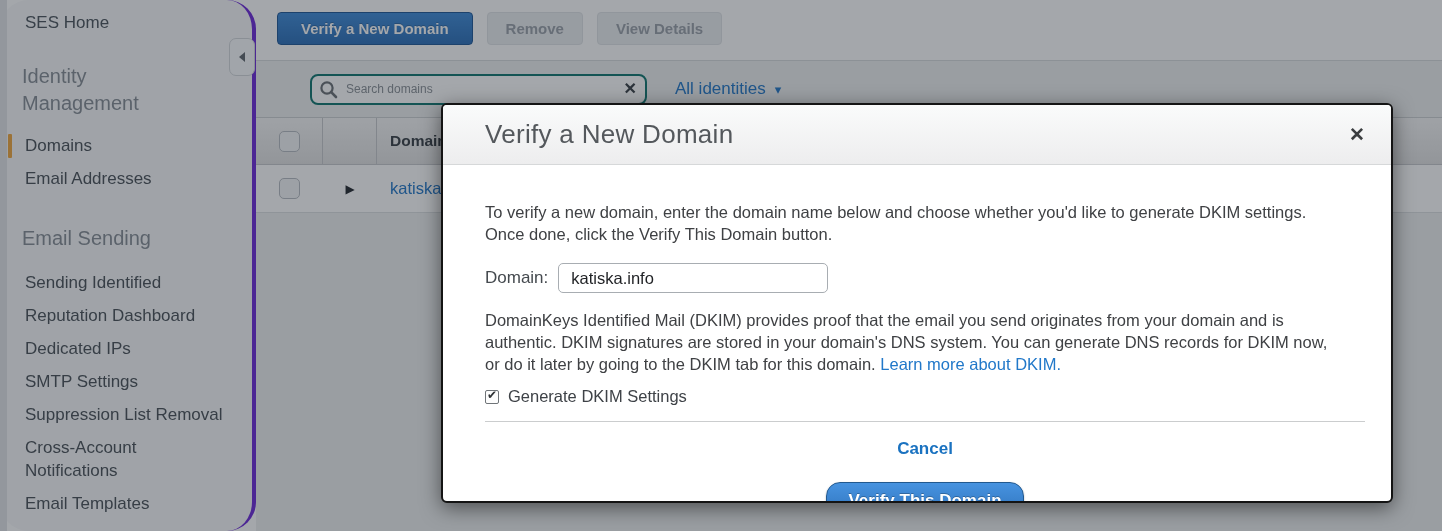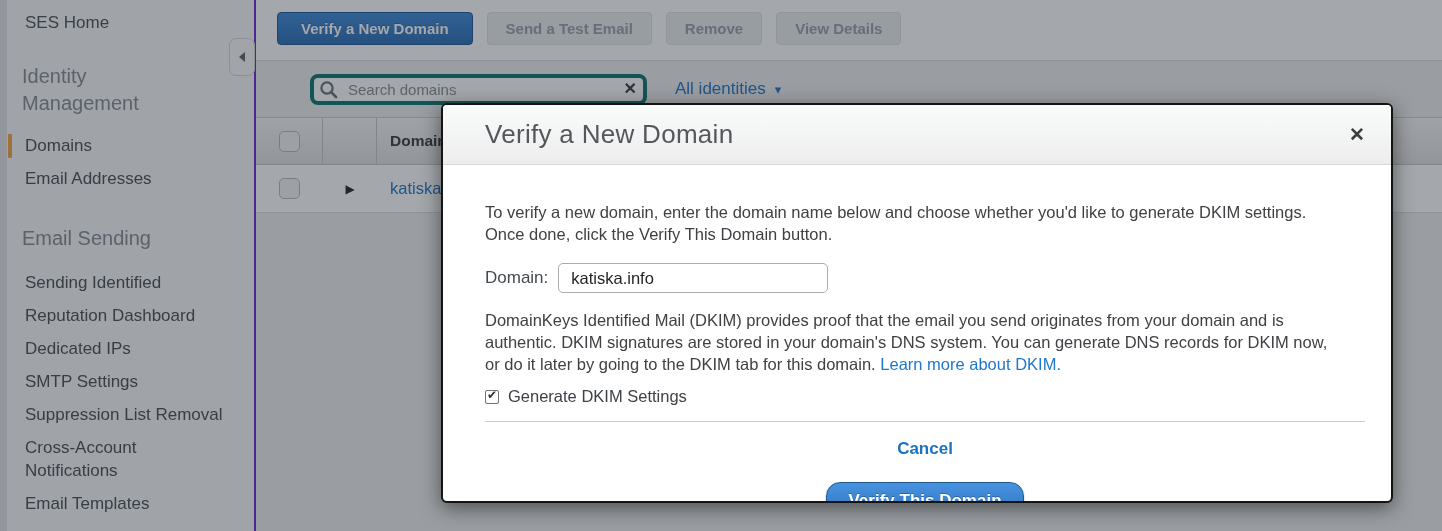--- a/index.html
+++ b/index.html
@@ -10,21 +10,21 @@
   }
   *{box-sizing:border-box;margin:0;padding:0;}
   html,body{width:1442px;height:531px;overflow:hidden;}
   body{font-family:"Liberation Sans",sans-serif;background:#fff;position:relative;}
 
   .app{position:absolute;inset:0;}
 
   
   .leftstrip{position:absolute;left:0;top:0;bottom:0;width:7px;background:#e3e5e8;z-index:2;}
   .sidebar{position:absolute;left:0;top:0;bottom:0;width:256px;background:#f8f9fa;
-           border-right:2px solid #6d28d9;z-index:1;}
+           border-right:4px solid #6d28d9;z-index:1;border-radius:29px;}
   .ses-home{padding:13px 0 0 25px;font-size:17px;color:#4c545c;cursor:pointer;}
   .side-section-title{margin:30px 0 0 22px;width:172px;font-size:20px;line-height:27px;color:#868d95;}
   .side-list{list-style:none;margin-top:12px;}
   .side-list.second{margin-top:14px;}
   .side-item{position:relative;padding-left:25px;width:231px;font-size:17px;line-height:33px;color:#4a5158;cursor:pointer;}
   .side-item.wrap{line-height:23px;padding-top:5px;padding-bottom:5px;}
   .side-item.active::before{content:"";position:absolute;left:8px;top:5px;width:4px;height:24px;
            background:var(--accent-orange);border-radius:1px;}
   .collapse-tab{position:absolute;left:229px;top:38px;width:26px;height:38px;background:#fbfcfd;
            border:1px solid #d4d8db;border-radius:7px;display:flex;align-items:center;justify-content:center;cursor:pointer;z-index:3;}
@@ -36,22 +36,22 @@
   .toolbar{height:61px;background:#ffffff;border-bottom:1px solid #d8dadc;
            display:flex;align-items:flex-start;padding:12px 0 0 21px;gap:14px;}
   .btn{height:33px;border-radius:4px;font-size:15px;font-weight:bold;display:inline-flex;
            align-items:center;justify-content:center;cursor:pointer;border:1px solid transparent;}
   .btn.primary{padding:0 23px;color:#fff;background:linear-gradient(#3f8bd8,#2c6fb8);
            border-color:#1f5796;text-shadow:0 -1px 0 rgba(0,0,0,.2);}
   .btn.disabled{padding:0 18px;color:#9aa1a9;background:#eceef0;border-color:#e0e3e6;cursor:default;}
 
   .filterbar{height:56px;display:flex;align-items:center;padding-left:54px;}
   .searchbox{position:relative;width:337px;height:31px;}
-  .searchbox input{width:100%;height:100%;border:4px solid #0f766e;border-radius:8px;background:#fff;
-           padding:0 30px 0 34px;font-size:15px;color:#333;font-family:"Liberation Sans",sans-serif;}
+  .searchbox input{width:100%;height:100%;border:2px solid #0f766e;border-radius:8px;background:#fff;
+           padding:0 30px 0 34px;font-size:12px;color:#333;font-family:"Liberation Sans",sans-serif;}
   .searchbox input::placeholder{color:#8a9096;opacity:1;}
   .search-icon{position:absolute;left:9px;top:6px;}
   .clear-icon{position:absolute;right:10px;top:5px;font-size:16px;font-weight:bold;color:#3a4046;cursor:pointer;}
   .identities{margin-left:28px;display:flex;align-items:center;gap:9px;cursor:pointer;}
   .identities .label{font-size:17px;color:var(--link-blue);}
   .identities .caret{font-size:13px;color:var(--link-blue);}
 
   .thead{height:48px;background:linear-gradient(#f7f7f7,#e2e2e2);border-top:1px solid #cdd0d2;
            border-bottom:1px solid #c6c9cb;display:flex;align-items:stretch;}
   .trow{height:48px;background:#fff;border-bottom:1px solid #dde0e2;display:flex;align-items:stretch;}
@@ -120,21 +120,20 @@
     </ul>
   </div>
   <div class="leftstrip"></div>
   <div class="collapse-tab">
     <div class="tri-left"></div>
   </div>
 
   <div class="main">
     <div class="toolbar">
       <button class="btn primary">Verify a New Domain</button>
-      <button class="btn disabled">Send a Test Email</button>
       <button class="btn disabled">Remove</button>
       <button class="btn disabled">View Details</button>
     </div>
 
     <div class="filterbar">
       <div class="searchbox">
         <svg class="search-icon" width="19" height="19" viewBox="0 0 19 19">
           <circle cx="8" cy="8" r="5.6" fill="none" stroke="#6b7075" stroke-width="2.2"></circle>
           <line x1="12.2" y1="12.2" x2="17" y2="17" stroke="#6b7075" stroke-width="2.6" stroke-linecap="round"></line>
         </svg>

